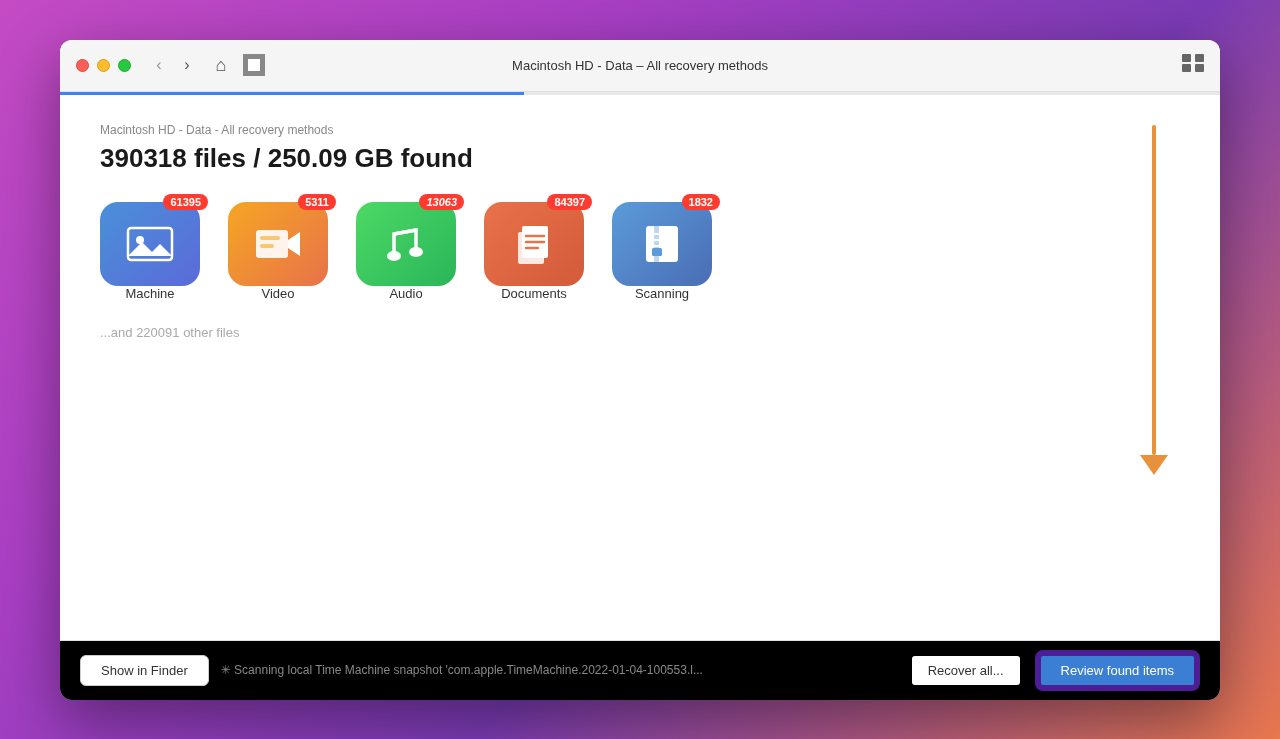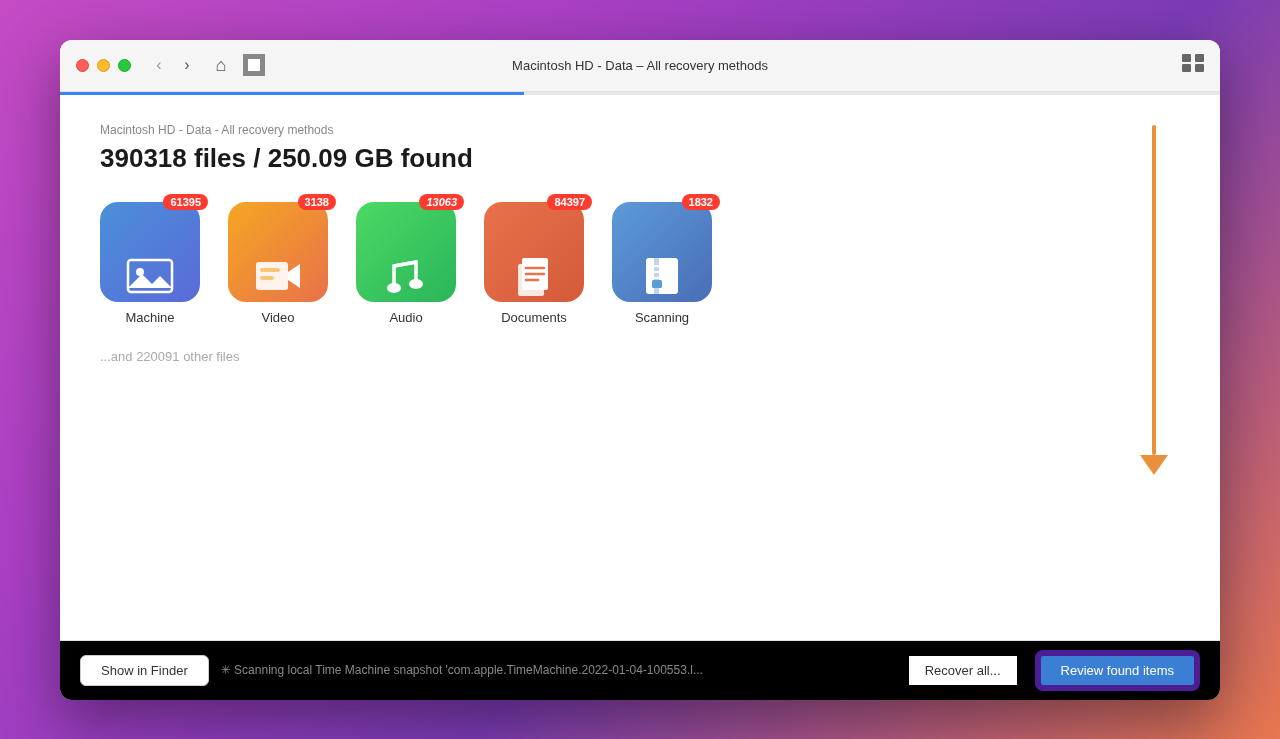--- a/index.html
+++ b/index.html
@@ -149,27 +149,26 @@
     .category-item {
       display: flex;
       flex-direction: column;
       align-items: center;
       cursor: pointer;
       position: relative;
     }
 
     .category-icon {
       width: 100px;
-      height: 100px;
+      height: 84px;
       border-radius: 18px;
       display: flex;
-      align-items: flex-end;
+      align-items: center;
       justify-content: center;
       position: relative;
-      margin-bottom: 8px;
     }
 
     .category-icon svg {
       width: 52px;
       height: 52px;
       fill: white;
     }
 
     .badge {
       position: absolute;
@@ -228,21 +227,21 @@
       flex: 1;
       font-size: 12px;
       color: #888;
       overflow: hidden;
       text-overflow: ellipsis;
       white-space: nowrap;
     }
 
     .recover-all-btn {
       background: white;
-      border: 6px solid #000000;
+      border: 3px solid #000000;
       border-radius: 6px;
       padding: 7px 16px;
       font-size: 13px;
       color: #333;
       cursor: pointer;
       white-space: nowrap;
     }
 
     .review-btn {
       background: #3b7fd4;
@@ -305,21 +304,21 @@
             <rect x="4" y="10" width="44" height="32" rx="3" fill="none" stroke="white" stroke-width="2.5"></rect>
             <circle cx="16" cy="22" r="4" fill="white"></circle>
             <polyline points="4,38 18,24 28,34 36,26 48,38" fill="white" stroke="none"></polyline>
           </svg>
         </div>
         <span class="category-label">Machine</span>
       </div>
 
       <div class="category-item">
         <div class="category-icon video-icon">
-          <span class="badge">3138</span>
+          <span class="badge">5311</span>
           <svg viewBox="0 0 52 52" xmlns="http://www.w3.org/2000/svg">
             <rect x="4" y="12" width="32" height="28" rx="3" fill="white" opacity="0.9"></rect>
             <polygon points="48,14 36,22 36,30 48,38" fill="white"></polygon>
             <rect x="8" y="18" width="20" height="4" rx="2" fill="#f5a623" opacity="0.6"></rect>
             <rect x="8" y="26" width="14" height="4" rx="2" fill="#f5a623" opacity="0.6"></rect>
           </svg>
         </div>
         <span class="category-label">Video</span>
       </div>
 

